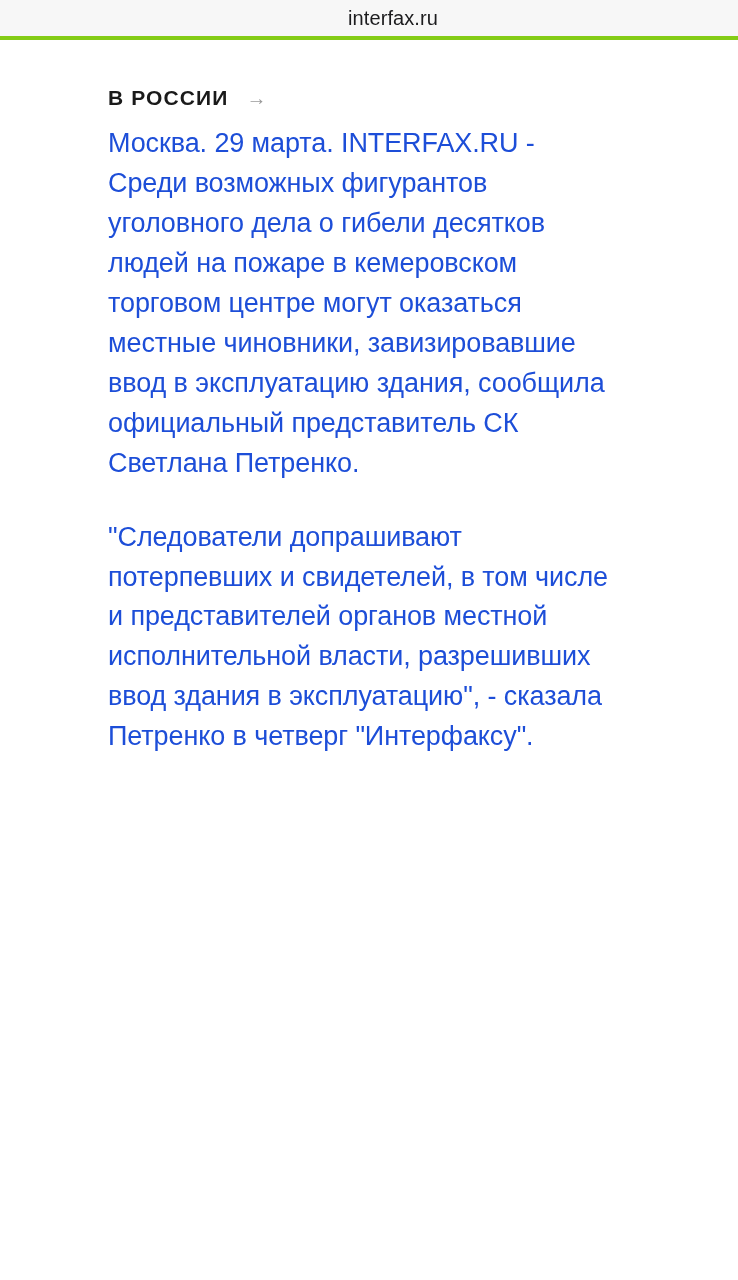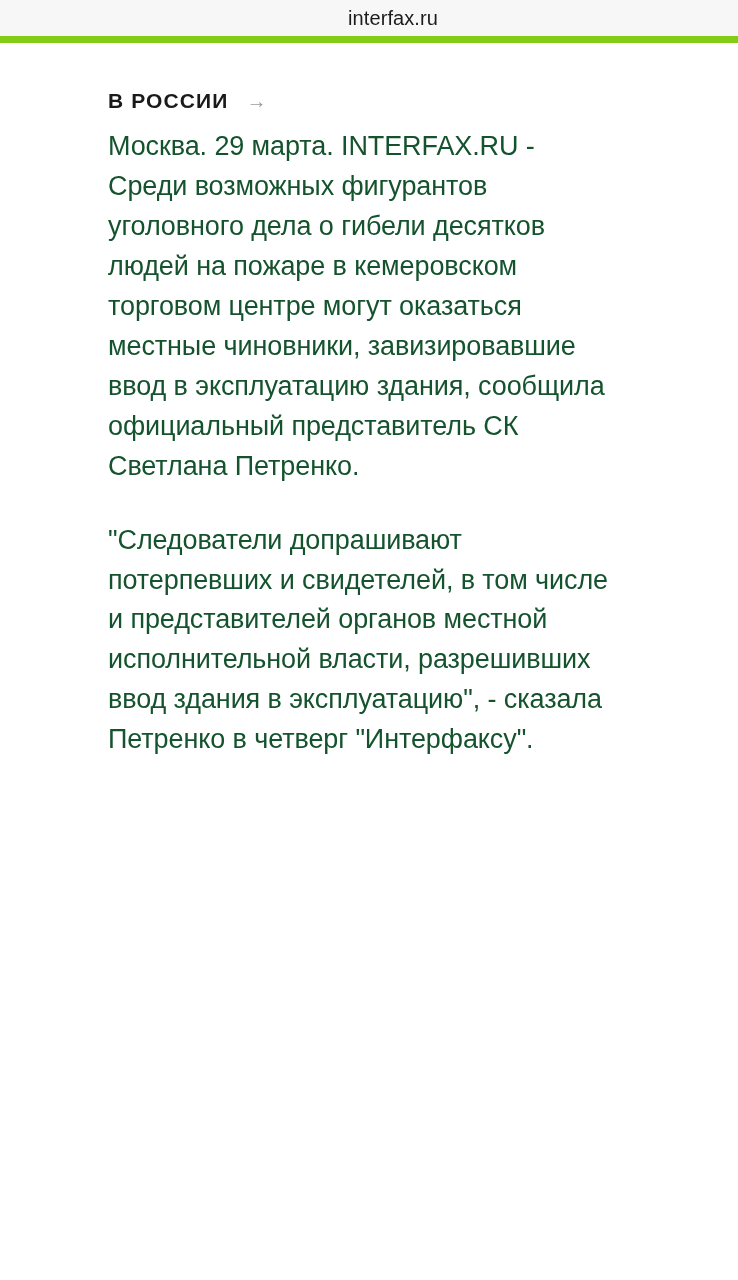--- a/index.html
+++ b/index.html
@@ -11,21 +11,21 @@
     height: 1280px;
     background: #ffffff;
     font-family: "Liberation Sans", sans-serif;
     overflow: hidden;
   }
 
   
   .browser-bar {
     height: 36px;
     background: #f7f7f7;
-    border-bottom: 7px solid #84cc16;
+    border-bottom: 4px solid #84cc16;
     display: flex;
     align-items: center;
     justify-content: center;
     position: relative;
     padding-left: 48px;
   }
   .url-text {
     font-size: 20px;
     color: #1c1c1e;
     letter-spacing: 0.1px;
@@ -91,21 +91,21 @@
     color: #111111;
     letter-spacing: -0.2px;
     margin: 0 0 56px 0;
     max-width: 420px;
   }
 
   
   .article-body p {
     font-size: 27px;
     line-height: 1.48;
-    color: #14532d;
+    color: #1d4ed8;
     margin: 0 0 34px 0;
     max-width: 500px;
     letter-spacing: -0.1px;
   }
   .article-body p:last-child {
     margin-bottom: 0;
   }
 </style>
 </head>
 <body>

